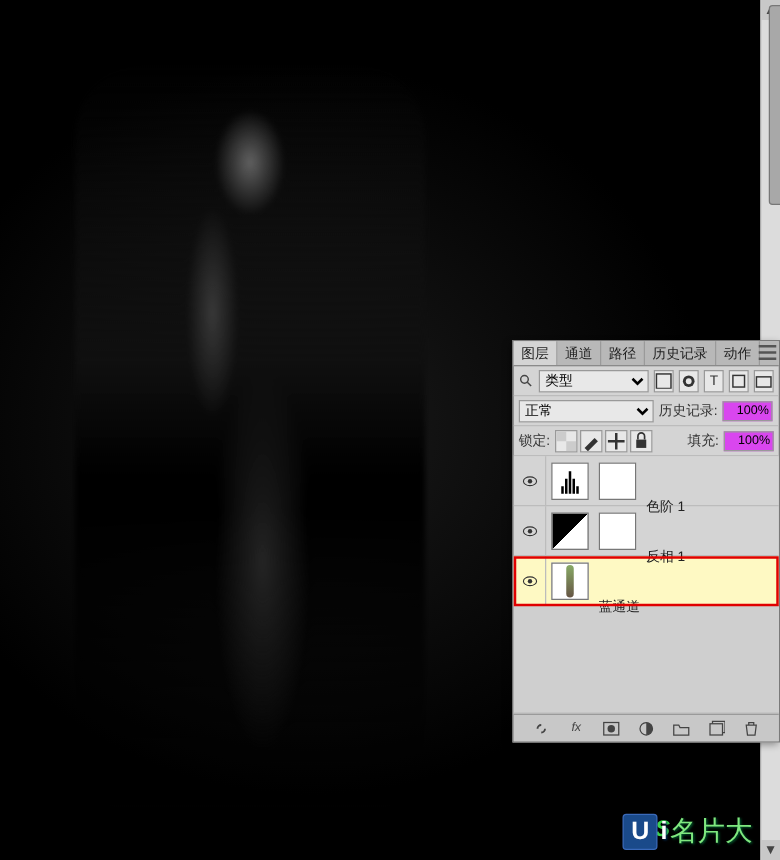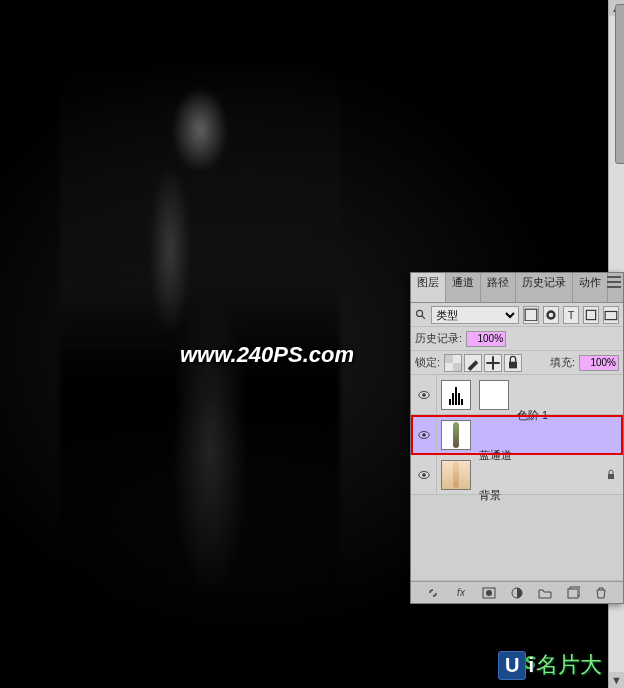--- a/index.html
+++ b/index.html
@@ -24,39 +24,39 @@
   .scroll-h .arrow.up{top:0;} .scroll-h .arrow.down{bottom:0;}
 
   .watermark { position:absolute; left:180px; top:342px; color:#fff; font-size:22px; font-weight:bold; font-style:italic; text-shadow:0 0 4px #000,1px 1px 2px #000; font-family: Arial, sans-serif;}
   .site-badge { position:absolute; right:22px; bottom:8px; display:flex; align-items:center; gap:2px; }
   .site-badge .u { background:#1a4a8a; color:#fff; font-size:20px; padding:2px 6px; border-radius:3px; font-weight:bold; border:1px solid #3a6aba;}
   .site-badge .i { color:#fff; font-size:20px; font-weight:bold; text-shadow:1px 1px 2px #036;}
   .site-badge .g { color:#7fe87f; font-size:22px; font-weight:normal; text-shadow:1px 1px 2px #063;}
   .ps-badge { position:absolute; right:88px; bottom:14px; color:#3bd64a; font-size:18px; font-weight:bold; font-style:italic; text-shadow:1px 1px 2px #000;}
 
   .panel { position:absolute; right:0; top:272px; width:214px; background:#d4d4d4; border:1px solid #7a7a7a; box-shadow:-2px 2px 6px rgba(0,0,0,.4);}
-  .tabs { display:flex; background:#b8b8b8; border-bottom:1px solid #8a8a8a; height:30px; }
+  .tabs { display:flex; background:#b8b8b8; border-bottom:1px solid #8a8a8a; height:20px; }
   .tab { padding:2px 6px; color:#222; border-right:1px solid #9a9a9a; cursor:default;}
   .tab.active { background:#d4d4d4; }
   .menu-strip{position:absolute;right:2px;top:3px;width:14px;height:12px;display:flex;flex-direction:column;justify-content:space-between;}
   .menu-strip span{height:2px;background:#555;}
 
   .row { display:flex; align-items:center; height:24px; padding:2px 4px; gap:4px; border-bottom:1px solid #bcbcbc;}
   .type-row .mag{width:14px;height:14px;}
   .type-row select{flex:0 0 88px;height:18px;font-size:11px;background:#e8e8e8;border:1px solid #999;}
   .type-row .iconbtn{width:18px;height:18px;border:1px solid #999;background:#e8e8e8;display:flex;align-items:center;justify-content:center;font-size:11px;color:#333;}
   .blend-row select{flex:0 0 108px;height:18px;font-size:11px;background:#e8e8e8;border:1px solid #999;}
   .lbl{color:#333;white-space:nowrap;}
-  .pct{width:40px;height:16px;border:1px solid #999;background:#f0abfc;display:flex;align-items:center;justify-content:flex-end;padding-right:2px;font-size:10px;}
+  .pct{width:40px;height:16px;border:1px solid #999;background:#d946ef;display:flex;align-items:center;justify-content:flex-end;padding-right:2px;font-size:10px;}
   .lock-row .lockicons{display:flex;gap:2px;}
   .lock-row .lockicons div{width:18px;height:18px;border:1px solid #999;background:#e8e8e8;display:flex;align-items:center;justify-content:center;}
 
   .layers{background:#d4d4d4;}
   .layer{display:flex;align-items:center;height:40px;border-bottom:1px solid #bcbcbc;padding-right:6px;}
-  .layer.sel{background:#c4b5fd;}
+  .layer.sel{background:#fef9c3;}
   .layer.hi{outline:2px solid #e00000; outline-offset:-2px;}
   .eye{width:26px;height:100%;display:flex;align-items:center;justify-content:center;border-right:1px solid #bcbcbc;}
   .eye svg{width:14px;height:14px;}
   .thumb{width:30px;height:30px;border:1px solid #777;background:#fff;margin:0 4px;display:flex;align-items:center;justify-content:center;overflow:hidden;}
   .thumb.levels{background:#fff;}
   .thumb.invert{background:linear-gradient(135deg,#000 50%,#fff 50%);}
   .thumb.mask{background:#fff;}
   .thumb.hand{background:linear-gradient(#f5e0c8,#e0c090);}
   .thumb.channel{background:#fff;}
   .thumb .armline{width:6px;height:26px;background:linear-gradient(#8a6,#654);border-radius:3px;}
@@ -74,21 +74,20 @@
 </head>
 <body>
 
 <div class="canvas">
   <div class="canvas-inner"></div>
   <div class="scroll-h">
     <div class="arrow up">▲</div>
     <div class="thumb"></div>
     <div class="arrow down">▼</div>
   </div>
-  <div class="watermark">www.240PS.com</div>
   <div class="ps-badge">PS</div>
   <div class="site-badge">
     <span class="u">U</span>
     <span class="i">i</span>
     <span class="g">名片大</span>
   </div>
 </div>
 
 <div class="panel">
   <div class="tabs">
@@ -128,20 +127,21 @@
         </svg>
       </div>
     <div class="iconbtn">
         <svg viewBox="0 0 12 12">
           <rect x="1" y="3" width="10" height="7" fill="none" stroke="#333"></rect>
         </svg>
       </div>
   </div>
 
   <div class="row blend-row">
+    <select><option>正常</option></select>
     <span class="lbl">历史记录:</span>
     <div class="pct">100%</div>
   </div>
 
   <div class="row lock-row">
     <span class="lbl">锁定:</span>
     <div class="lockicons">
       <div>
           <svg viewBox="0 0 12 12">
             <rect x="0" y="0" width="6" height="6" fill="#ccc"></rect>
@@ -185,50 +185,45 @@
             <span style="height:12px"></span>
             <span style="height:18px"></span>
             <span style="height:12px"></span>
             <span style="height:6px"></span>
           </div>
         </div>
       <div class="thumb mask"></div>
       <span class="lname">色阶 1</span>
     </div>
 
+    <div class="layer">
+      <div class="eye">
+          <svg viewBox="0 0 16 16">
+            <ellipse cx="8" cy="8" rx="6" ry="4" fill="none" stroke="#333"></ellipse>
+            <circle cx="8" cy="8" r="2" fill="#333"></circle>
+          </svg>
+        </div>
+      <div class="thumb invert"></div>
+      <div class="thumb mask"></div>
+      <span class="lname">反相 1</span>
+    </div>
 
     <div class="layer sel hi">
       <div class="eye">
           <svg viewBox="0 0 16 16">
             <ellipse cx="8" cy="8" rx="6" ry="4" fill="none" stroke="#333"></ellipse>
             <circle cx="8" cy="8" r="2" fill="#333"></circle>
           </svg>
         </div>
       <div class="thumb channel">
           <div class="armline"></div>
         </div>
       <span class="lname">蓝通道</span>
     </div>
 
-    <div class="layer">
-      <div class="eye">
-          <svg viewBox="0 0 16 16">
-            <ellipse cx="8" cy="8" rx="6" ry="4" fill="none" stroke="#333"></ellipse>
-            <circle cx="8" cy="8" r="2" fill="#333"></circle>
-          </svg>
-        </div>
-      <div class="thumb hand">
-          <div class="armline" style="background:linear-gradient(#f0d0a0,#d0a070)"></div>
-        </div>
-      <span class="lname">背景</span>
-      <svg class="lock-mini" viewBox="0 0 12 12">
-          <rect x="3" y="5" width="6" height="5" fill="#555"></rect>
-          <path d="M4 5 V3 a2 2 0 0 1 4 0 V5" fill="none" stroke="#555"></path>
-        </svg>
-    </div>
 
     <div class="empty"></div>
   </div>
 
   <div class="footer">
     <div class="fbtn">
         <svg viewBox="0 0 14 14">
           <path d="M4 7a3 3 0 0 1 3-3h0M10 7a3 3 0 0 1-3 3h0" stroke="#444" fill="none" stroke-width="1.5"></path>
         </svg>
       </div>

